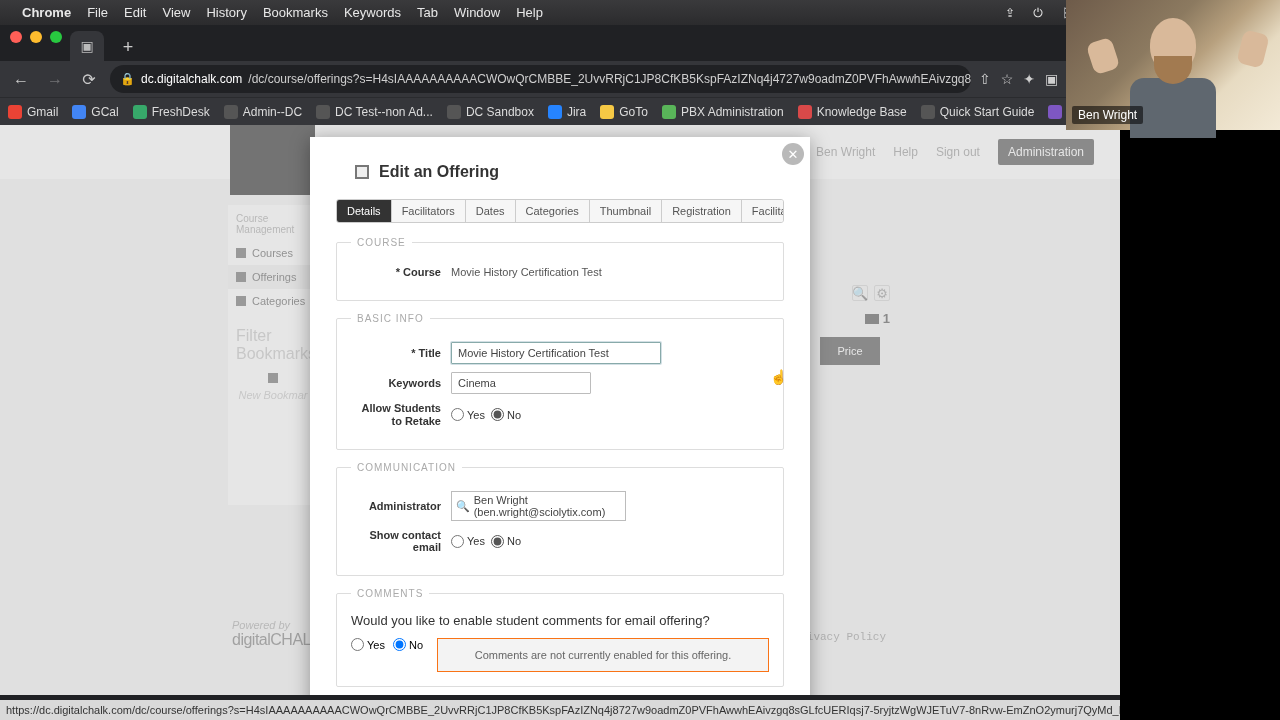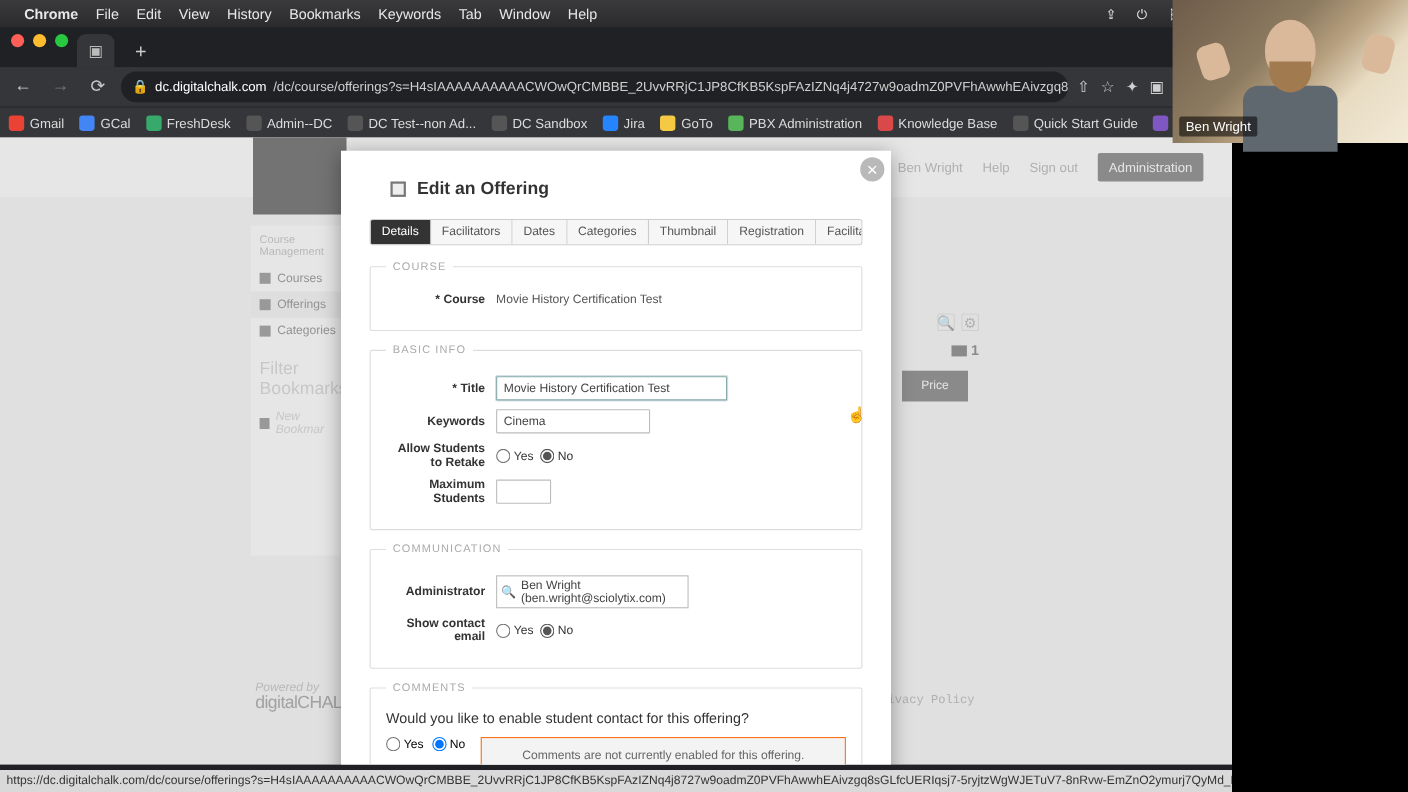--- a/index.html
+++ b/index.html
@@ -55,21 +55,21 @@
       display:flex; align-items:center; justify-content:flex-end; padding-right:26px; gap:18px;
       color:#888; font-size:12px; }
     .app-header .adm { background:#333; color:#fff; padding:6px 10px; border-radius:2px; }
     .left-col { position:absolute; top:0; left:230px; width:85px; height:70px; background:#000; }
     .sidebar-panel { position:absolute; top:80px; left:228px; width:90px; height:300px; background:#fff; }
     .sidebar-panel .hdr { font-size:10px; color:#999; padding:8px 8px 6px; }
     .sidebar-panel .row { font-size:11px; color:#444; padding:6px 8px; display:flex; align-items:center; gap:6px; }
     .sidebar-panel .row.active { background:#eee; font-weight:400; }
     .sidebar-panel .row .ico { width:10px; height:10px; background:#555; display:inline-block; }
     .sidebar-panel .hdr2 { font-size:16px; color:#bbb; padding:14px 8px 4px; }
-    .sidebar-panel .row.muted { color:#bbb; font-style:italic; }
+    .sidebar-panel .row.muted { color:#bbb; font-style:italic;flex-direction:column; }
 
     .price-strip { position:absolute; top:212px; right:240px; width:60px; height:28px;
       background:#333; color:#fff; font-size:11px; display:flex; align-items:center;
       justify-content:center; }
     .media-badge { position:absolute; top:186px; right:230px; font-size:13px; color:#333;
       display:flex; align-items:center; gap:4px; }
     .media-badge .sq { width:14px; height:10px; background:#333; display:inline-block; }
     .media-badge .n { font-weight:700; }
     .search-back { position:absolute; top:160px; right:230px; display:flex; gap:6px; }
     .search-back span { width:16px; height:16px; display:flex; align-items:center; justify-content:center;
@@ -352,24 +352,20 @@
             <label>
                 <input type="radio" name="retake" style="">
                 <span>Yes</span>
               </label>
             <label>
                 <input type="radio" name="retake" checked="" style="">
                 <span>No</span>
               </label>
           </div>
         </div>
-        <div class="frow">
-          <div class="lbl">Maximum Students</div>
-          <input type="text" class="short" value="" style="">
-        </div>
       </fieldset>
 
       <fieldset>
         <legend>COMMUNICATION</legend>
         <div class="frow">
           <div class="lbl">Administrator</div>
           <div class="admin-input">
             <span class="mag">🔍</span>
             <span class="txt">Ben Wright (ben.wright@sciolytix.com)</span>
           </div>
@@ -384,21 +380,21 @@
             <label>
                 <input type="radio" name="email" checked="" style="">
                 <span>No</span>
               </label>
           </div>
         </div>
       </fieldset>
 
       <fieldset>
         <legend>COMMENTS</legend>
-        <div class="comments-q">Would you like to enable student contact for this offering?</div>
+        <div class="comments-q">Would you like to enable student comments for email offering?</div>
         <div class="comments-row">
           <div class="radios">
             <label>
                 <input type="radio" name="cmt" style="">
                 <span>Yes</span>
               </label>
             <label>
                 <input type="radio" name="cmt" checked="" style="">
                 <span>No</span>
               </label>

